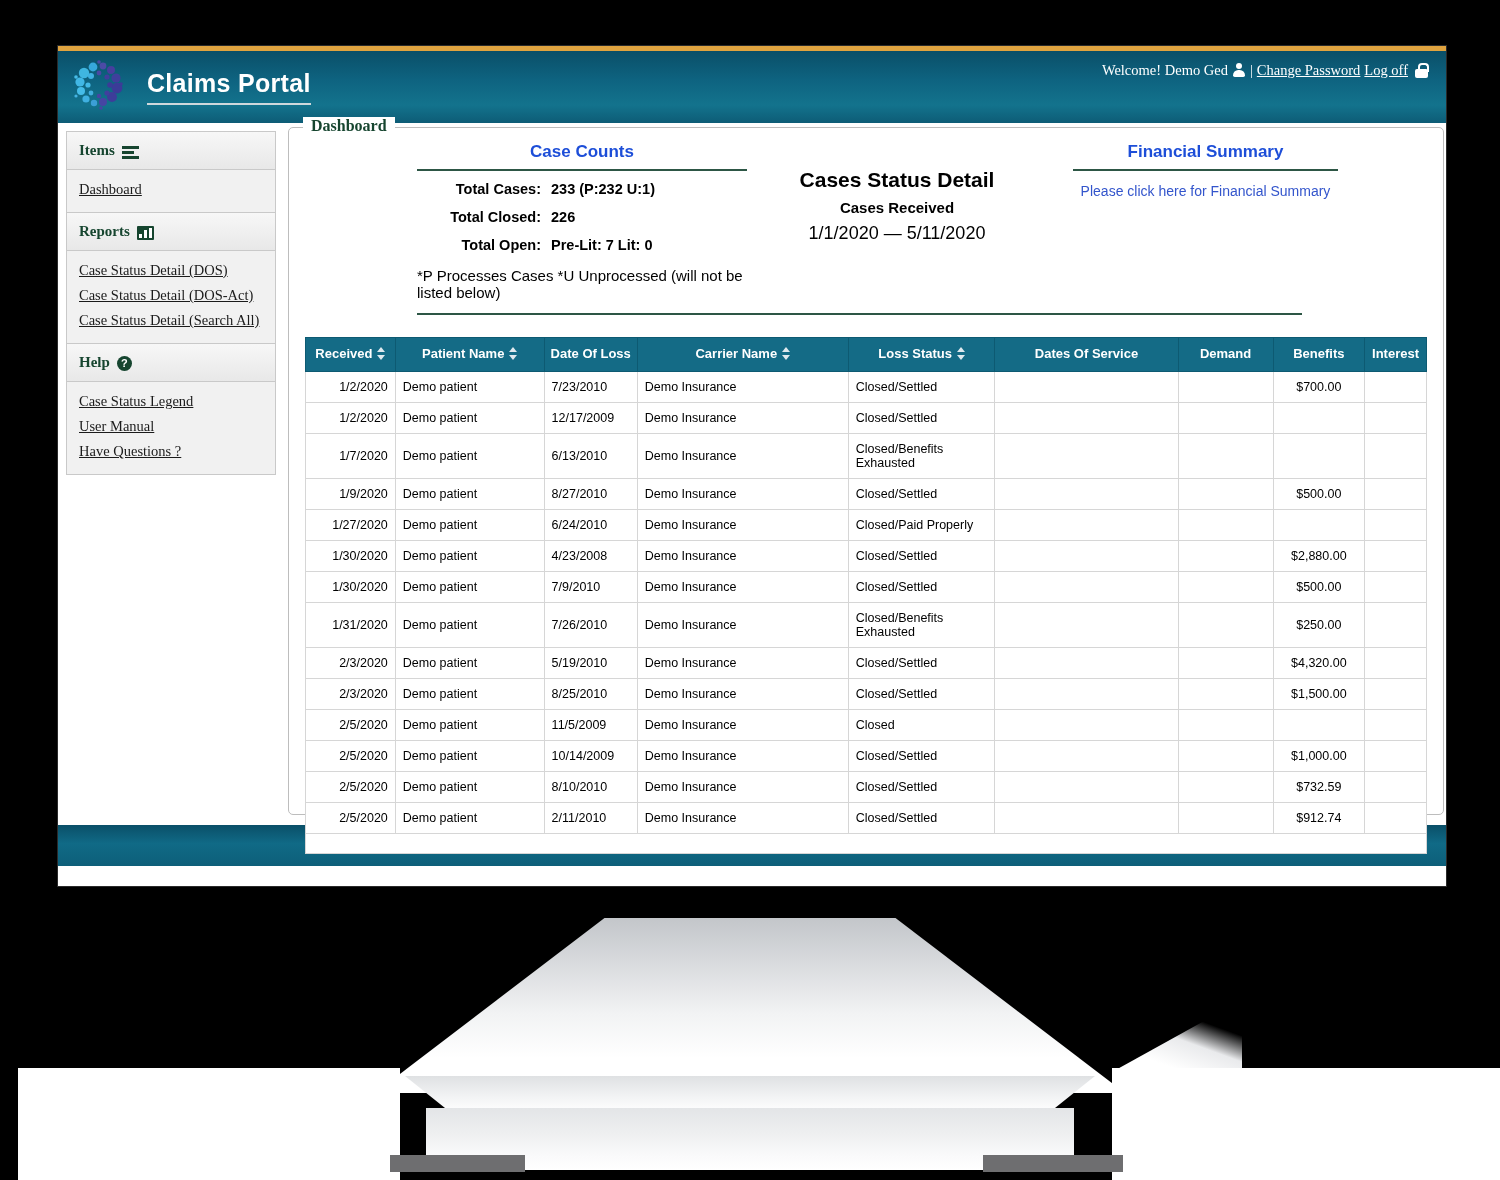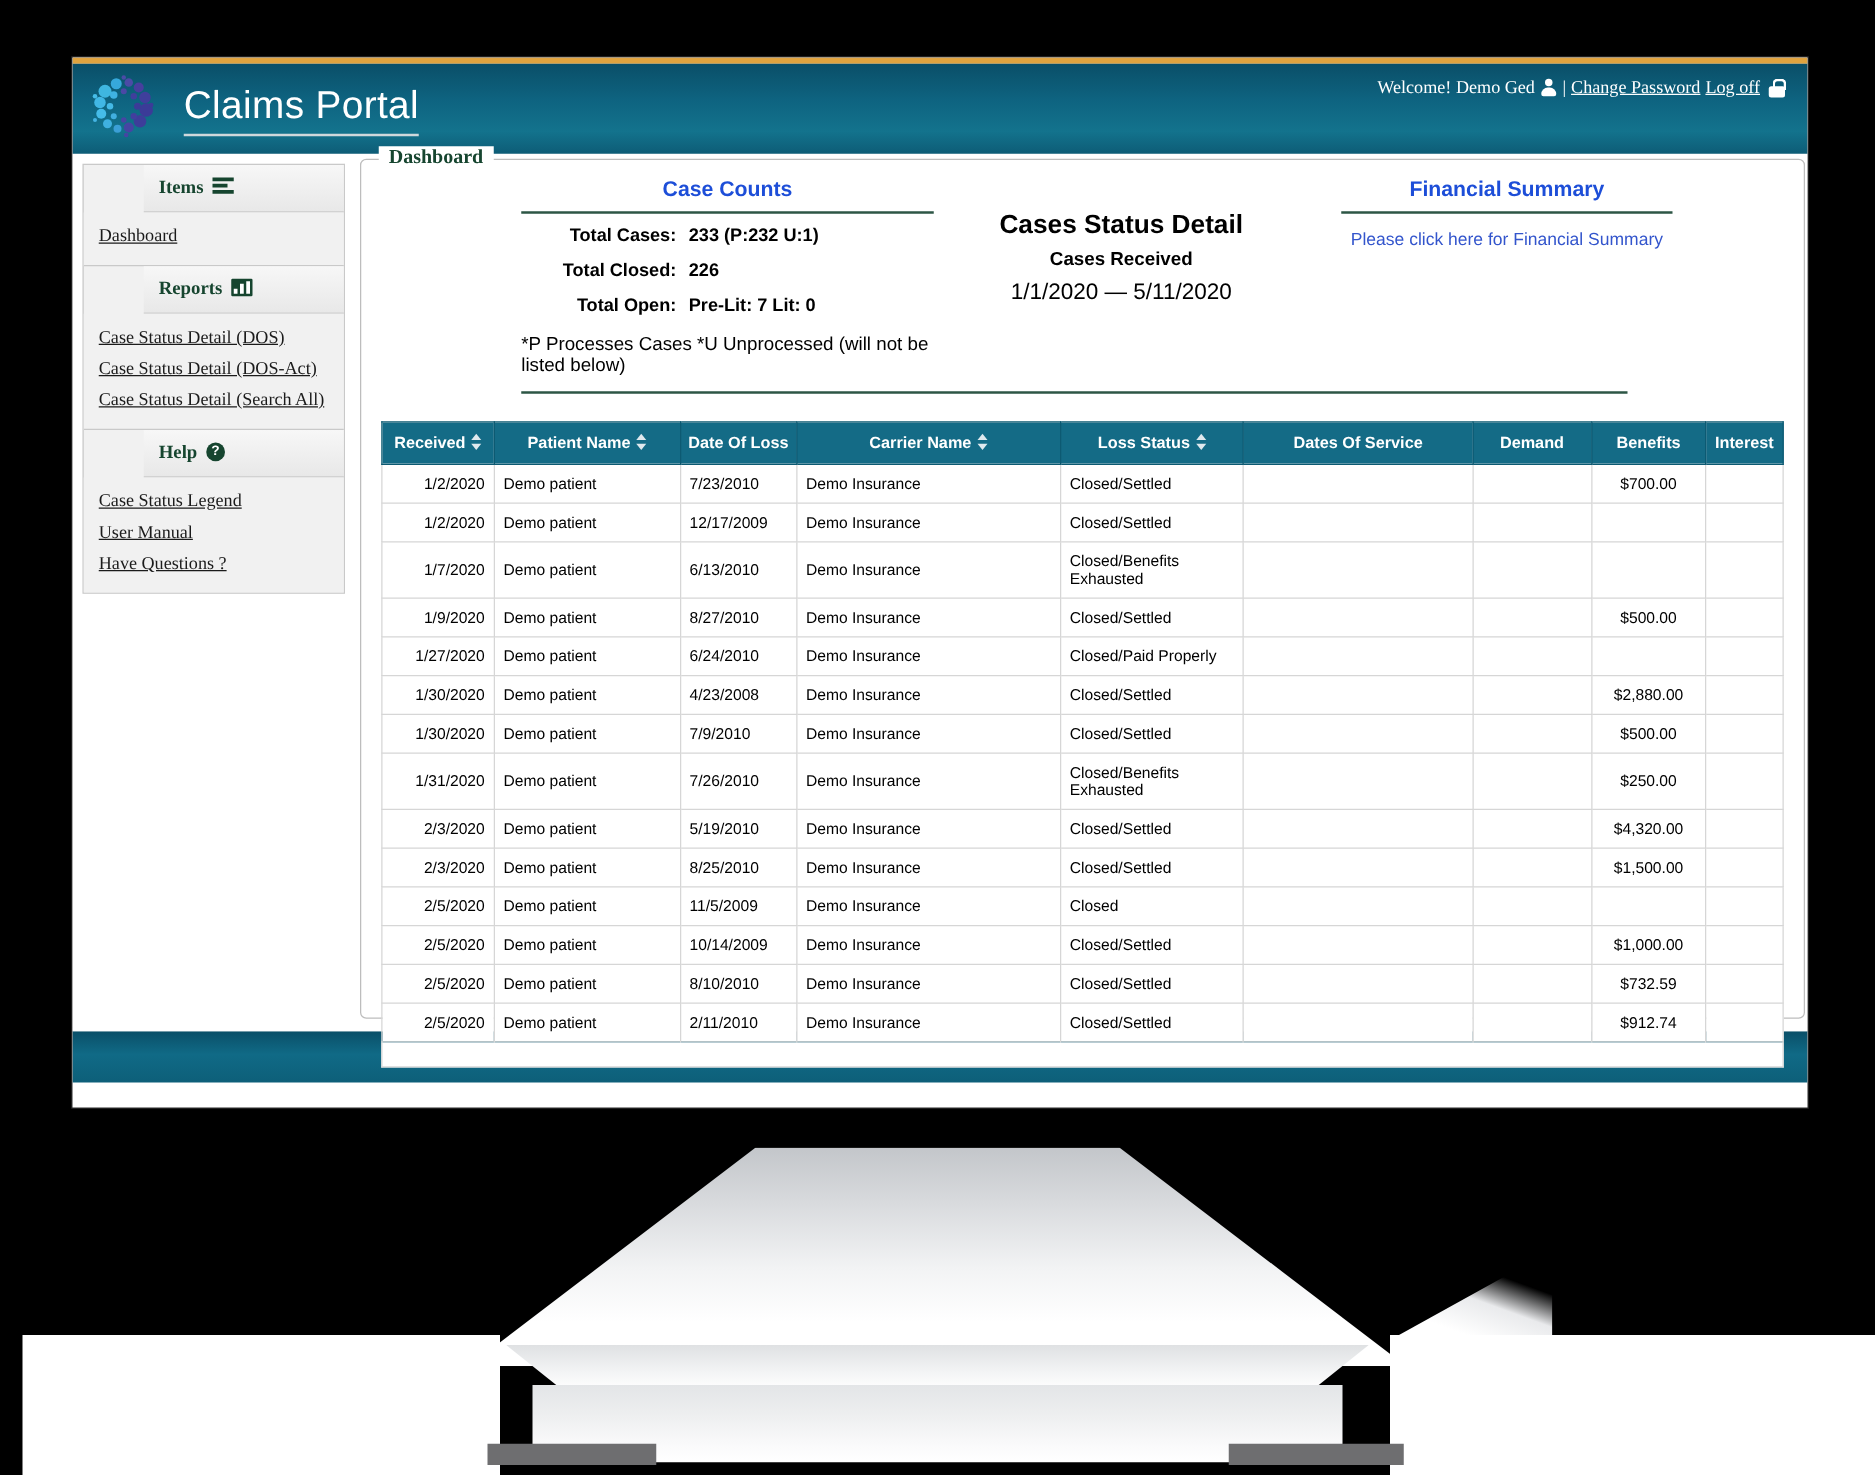--- a/index.html
+++ b/index.html
@@ -57,24 +57,24 @@
   .screen-topbar { height: 5px; background: #e0a33f; }
 
   
   .app-header {
     height: 72px;
     background: linear-gradient(to bottom, #0a4f68 0%, #0e6380 40%, #13738d 75%, #0d5c76 100%);
     display: flex; align-items: center; position: relative;
   }
   .logo { width: 62px; height: 62px; margin-left: 10px; position: relative; flex: none; }
   .app-title {
-    color: #ffffff; font-size: 31px; letter-spacing: .3px;
+    color: #ffffff; font-size: 25px; letter-spacing: .3px;
     margin-left: 17px; padding-bottom: 5px;
     border-bottom: 2px solid #cfd8dc;
-    font-weight: 400;
+    font-weight: 700;
   }
   .header-right {
     position: absolute; right: 18px; top: 11px;
     color: #ffffff; font-family: Liberation Serif, serif; font-size: 14.5px;
     display: flex; align-items: center; gap: 4px;
   }
   .header-right a { color: #fff; text-decoration: underline; }
   .user-glyph { display: inline-block; width: 14px; height: 15px; position: relative; }
   .user-glyph::before {
     content: ""; position: absolute; left: 4px; top: 0; width: 6px; height: 6px;
@@ -98,21 +98,21 @@
   .app-body { display: flex; height: 699px; background: #ffffff; }
 
   .sidebar {
     width: 210px; flex: none; margin: 8px 0 0 8px; align-self: flex-start;
     border: 1px solid #c9c9c9; background: #f1f1f1;
     font-family: "Liberation Serif", serif;
   }
   .sb-head {
     padding: 10px 12px; font-size: 15px; color: #16452f; font-weight: 700;
     background: linear-gradient(to bottom, #f7f7f7, #e8e8e8);
-    border-bottom: 1px solid #c9c9c9; display: flex; align-items: flex-start; gap: 7px; margin-left: 48px;
+    border-bottom: 1px solid #c9c9c9; display: flex; align-items: flex-end; gap: 7px;
   }
   .sb-group { padding: 7px 12px 10px; border-bottom: 1px solid #c9c9c9; background: #f1f1f1; }
   .sb-group:last-child { border-bottom: none; }
   .sb-link {
     display: block; padding: 4px 0; font-size: 14.5px; color: #1b1b1b;
     text-decoration: underline; cursor: pointer;
   }
   .icon-items { display: inline-block; width: 17px; height: 13px; position: relative; }
   .icon-items i {
     position: absolute; left: 0; height: 3px; background: #16452f; display: block;

